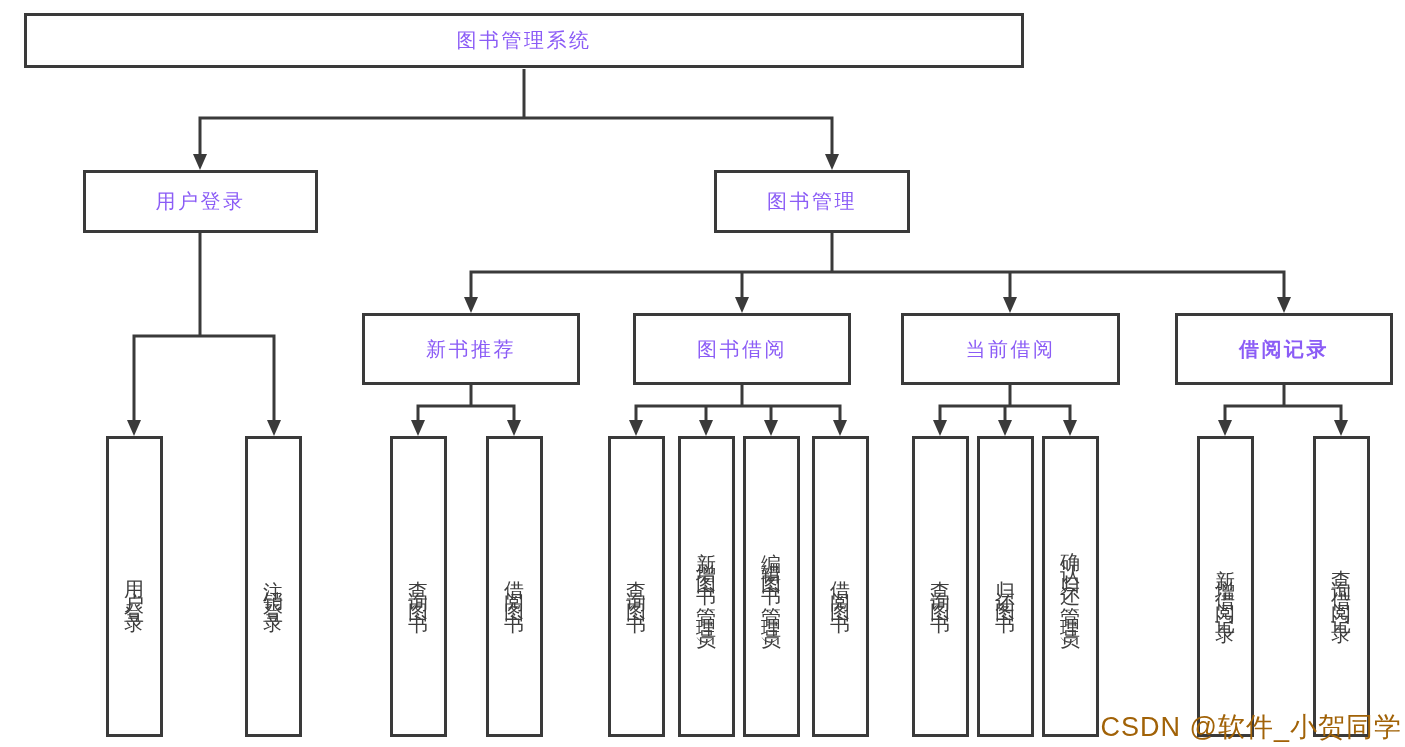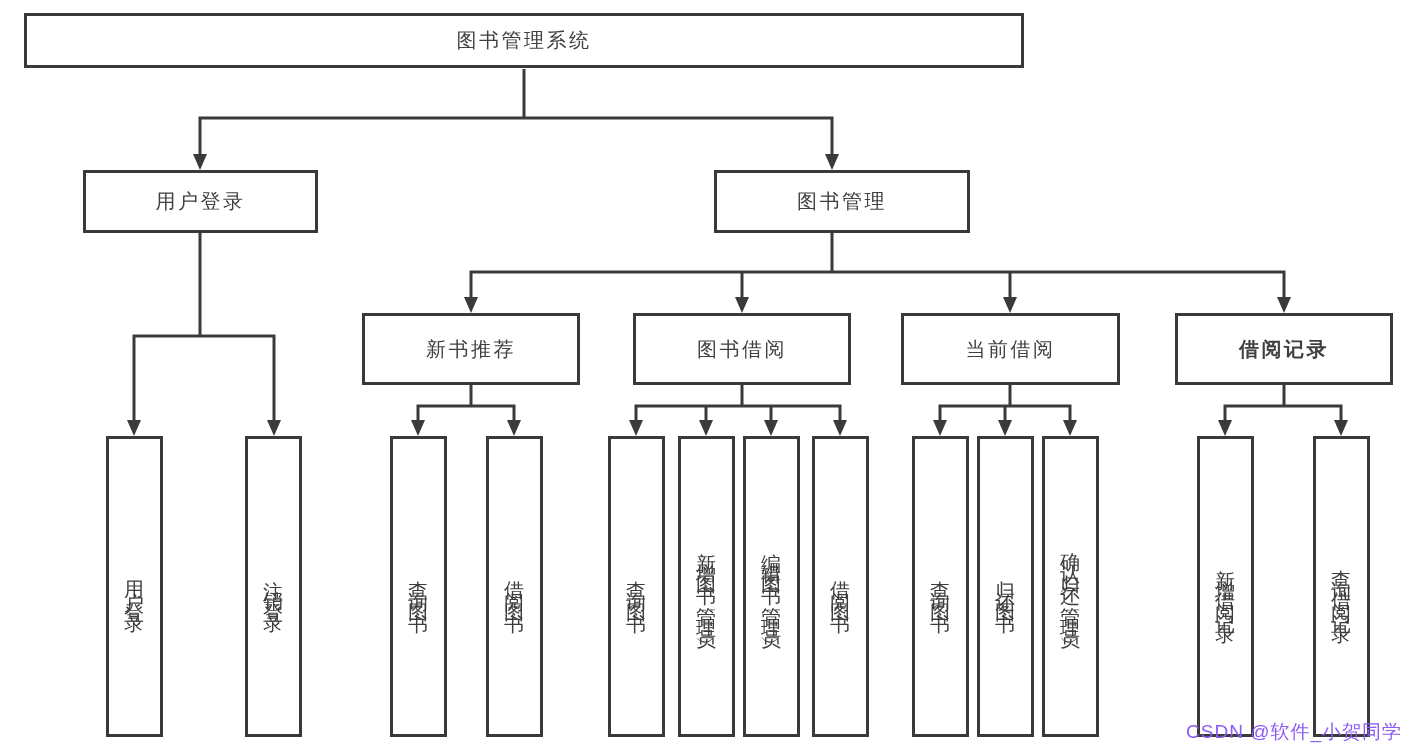--- a/index.html
+++ b/index.html
@@ -29,35 +29,35 @@
     border: 3px solid #3a3a3a;
     background: #ffffff;
     display: flex;
     align-items: center;
     justify-content: center;
     z-index: 2;
   }
   .hlabel {
     font-size: 20px;
     letter-spacing: 2.5px;
-    color: #404040;
+    color: #8b5cf6;
     white-space: nowrap;
   }
   .vlabel {
     writing-mode: vertical-rl;
     text-orientation: mixed;
     font-size: 20px;
     letter-spacing: 11px;
     color: #3d3d3d;
     line-height: 1;
   }
   
   .n-root            { left: 24px;  top: 13px;  width: 1000px; height: 55px; }
   .n-user-login      { left: 83px;  top: 170px; width: 235px;  height: 63px; }
-  .n-book-mgmt       { left: 714px; top: 170px; width: 256px;  height: 63px; }
+  .n-book-mgmt       { left: 714px; top: 170px; width: 196px;  height: 63px; }
   .lvl3              { top: 313px; height: 72px; }
   .n-new-book-rec    { left: 362px;  width: 218px; }
   .n-book-borrow     { left: 633px;  width: 218px; }
   .n-current-borrow  { left: 901px;  width: 219px; }
   .n-borrow-records  { left: 1175px; width: 218px; font-weight: bold; }
   .leaf              { top: 436px; width: 57px; height: 301px; }
   .l1  { left: 106px; }
   .l2  { left: 245px; }
   .l3  { left: 390px; }
   .l4  { left: 486px; }
@@ -67,23 +67,23 @@
   .l8  { left: 812px; }
   .l9  { left: 912px; }
   .l10 { left: 977px; }
   .l11 { left: 1042px; }
   .l12 { left: 1197px; }
   .l13 { left: 1313px; }
   #watermark {
     position: absolute;
     right: 3px;
     bottom: 2px;
-    font-size: 19px;
+    font-size: 27px;
     letter-spacing: 1px;
-    color: #8b5cf6;
+    color: #a16207;
     z-index: 5;
     white-space: nowrap;
     margin-left: 26px;
   }
 </style>
 </head>
 <body>
 
 <div id="canvas">
 

